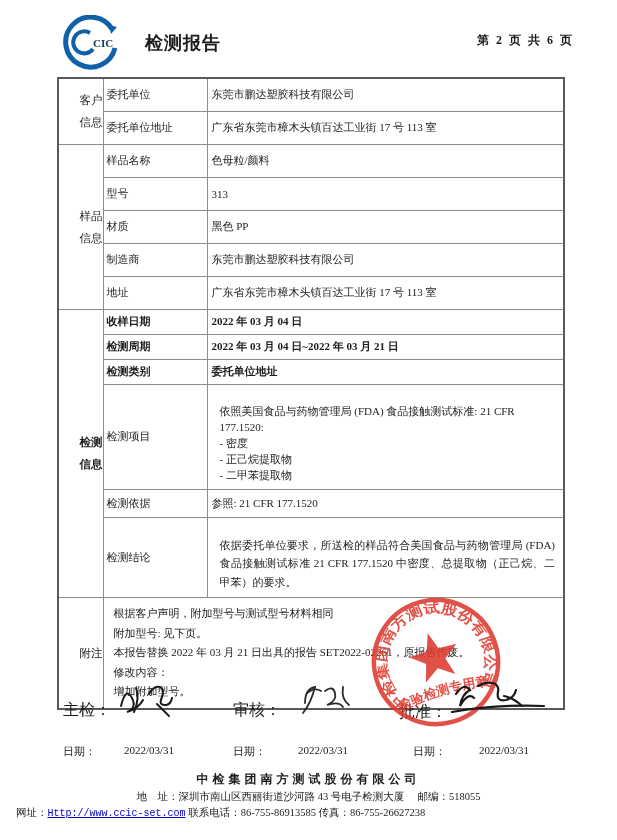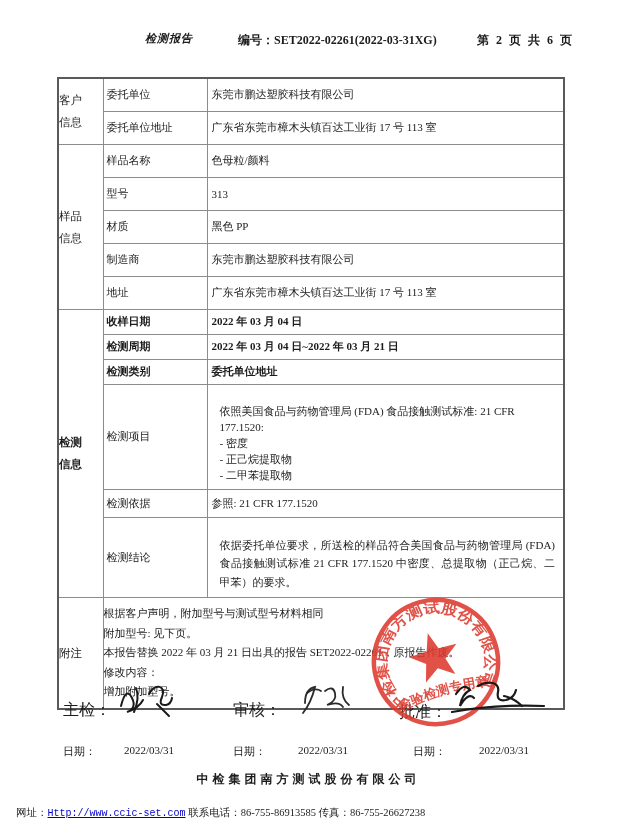--- a/index.html
+++ b/index.html
@@ -2,38 +2,38 @@
 <html><head>
 <meta charset="utf-8">
 <style>
   * { margin:0; padding:0; box-sizing:border-box; }
   html,body { background:#ffffff; }
   body { font-family:"Liberation Serif", serif; color:#1c1c1c; }
   .page { position:relative; width:617px; height:840px; background:#fff; overflow:hidden; }
 
   
   .hdr-logo { position:absolute; left:60px; top:15px; width:64px; height:55px; }
-  .hdr-title { position:absolute; left:145px; top:31px; font-size:11px; font-weight:bold; letter-spacing:1px;font-style:italic; }
+  .hdr-title { position:absolute; left:145px; top:31px; font-size:18px; font-weight:bold; letter-spacing:1px; }
   .hdr-number { position:absolute; left:238px; top:32px; font-size:12px; font-weight:bold; }
   .hdr-page { position:absolute; left:477px; top:32px; font-size:12px; font-weight:bold; letter-spacing:2px; }
 
   
   table.report { position:absolute; left:57px; top:77px; width:506px;
     border-collapse:collapse; table-layout:fixed; font-size:11px; }
   table.report td { border:1px solid #8c8c8c; vertical-align:middle; }
   table.report { border:2px solid #5a5a5a; }
-  td.sec { text-align:left; line-height:22px; font-size:11.5px; }
+  td.sec { text-align:right; line-height:22px; font-size:11.5px; }
   td.lab { padding-left:3px; }
   td.val { padding-left:4px; padding-right:8px; }
   tr.h33 td { height:33px; }
   tr.h25 td { height:25px;font-weight:bold; }
   td.multi { vertical-align:middle; padding:18px 8px 6px 12px; }
   .items-line { line-height:16px; }
   td.concl { line-height:18.5px; text-align:justify; }
-  td.notes { vertical-align:middle; padding:6px 0; }
+  td.notes { vertical-align:middle; padding:6px 10px; }
   .notes-line { line-height:19.5px; }
 
   
   .stamp { position:absolute; left:362px; top:588px; width:148px; height:148px;
     opacity:.88; z-index:5; pointer-events:none; }
 
   
   .sig-label { position:absolute; font-size:16px; z-index:2; }
   .sig { position:absolute; z-index:6; }
   .date-label { position:absolute; font-size:11px; }
@@ -44,22 +44,31 @@
     font-size:12px; font-weight:bold; letter-spacing:4px; }
   .ft-address { position:absolute; left:0; top:790px; width:100%; text-align:center; font-size:10.5px; }
   .ft-web { position:absolute; left:16px; top:806px; width:100%; text-align:left; font-size:10.5px; }
   .ft-link { color:#0000cc; text-decoration:underline; font-family:"Liberation Mono", monospace; font-size:10px; }
 </style>
 </head>
 <body>
 
 <div class="page">
 
+  <div class="hdr-logo">
+    <svg width="64" height="55" viewBox="0 0 64 55">
+      <g fill="none" stroke="#1061a8">
+        <path d="M52 14 A 25 25 0 1 0 55 33" stroke-width="5"></path>
+        <path d="M49 10 l8 2 -6 7 z" fill="#1061a8" stroke="none"></path>
+        <path d="M30 18 A 11 11 0 1 0 33 34" stroke-width="4"></path>
+      </g>
+      <text x="33" y="32" font-size="11" font-weight="bold" fill="#123a66" font-family="Liberation Serif, serif">CIC</text>
+    </svg>
+  </div>
   <div class="hdr-title">检测报告</div>
-  <div class="hdr-number">编号：SET2022-02261(2022-03-31XG)</div>
   <div class="hdr-page">第 2 页 共 6 页</div>
 
   <table class="report">
     <colgroup>
         <col style="width:45px">
         <col style="width:104px">
         <col style="width:357px">
       </colgroup>
 
     <tbody>
@@ -205,17 +214,18 @@
   <div class="date-label" style="left:63px; top:744px;">日期：</div>
   <div class="date-value" style="left:124px; top:744px;">2022/03/31</div>
 
   <div class="date-label" style="left:233px; top:744px;">日期：</div>
   <div class="date-value" style="left:298px; top:744px;">2022/03/31</div>
 
   <div class="date-label" style="left:413px; top:744px;">日期：</div>
   <div class="date-value" style="left:479px; top:744px;">2022/03/31</div>
 
   <div class="ft-company">中检集团南方测试股份有限公司</div>
+  <div class="ft-address">地　址：深圳市南山区西丽街道沙河路 43 号电子检测大厦　 邮编：518055</div>
   <div class="ft-web">
     <span>网址：</span><span class="ft-link">Http://www.ccic-set.com</span><span> 联系电话：86-755-86913585 传真：86-755-26627238</span>
   </div>
 
 </div>
 
 </body></html>

